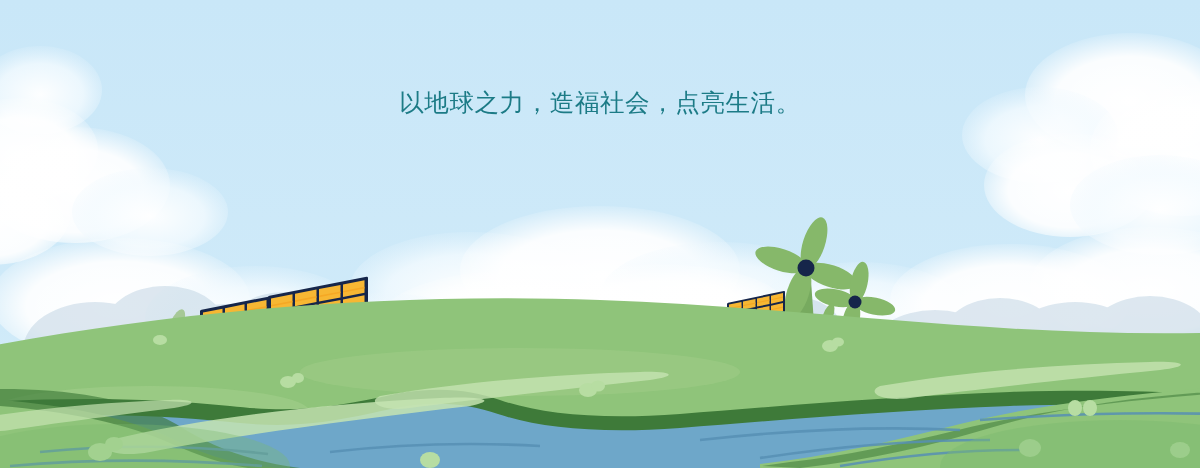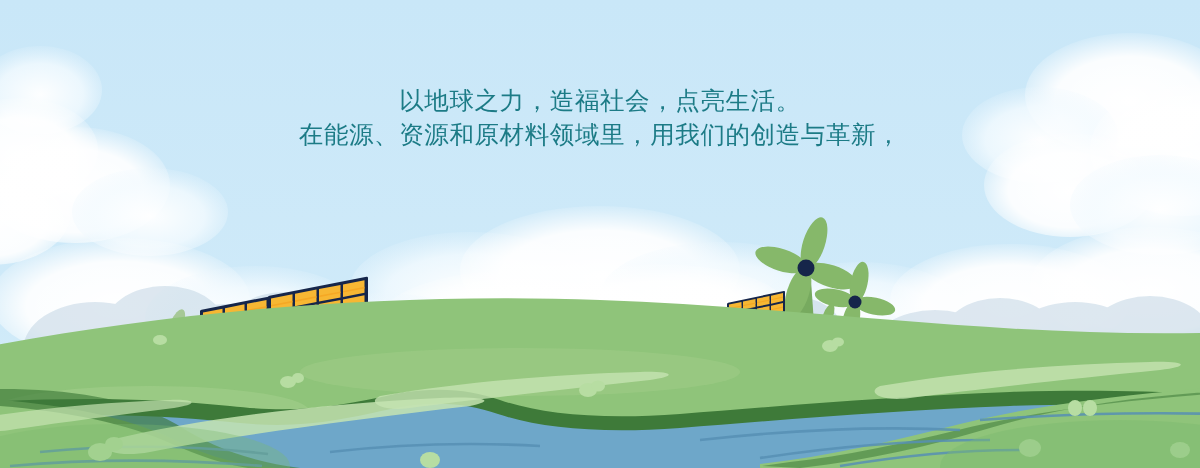--- a/index.html
+++ b/index.html
@@ -5,21 +5,21 @@
   html, body {
     margin: 0;
     padding: 0;
     background: #ffffff;
   }
   #banner {
     position: relative;
     width: 1200px;
     height: 468px;
     overflow: hidden;
-    font-family: Liberation Mono, monospace;
+    font-family: Liberation Serif, serif;
     background: #c9e7f8;
   }
   #scene {
     position: absolute;
     inset: 0;
     width: 100%;
     height: 100%;
     display: block;
   }
   #tagline {
@@ -408,16 +408,15 @@
         </g>
       </g>
 
       <path d="M 1200 468 L 1200 400 C 1196 420, 1192 446, 1190 468 Z" fill="#ffffff" opacity="0"></path>
 
     </g>
   </svg>
 
   <div id="tagline">
     <span class="tagline-line">以地球之力，造福社会，点亮生活。</span>
-    <span class="tagline-line">在能源、资源和原材料领域里，用我们的创造与革新，</span>
   </div>
 
 </div>
 
 </body></html>

